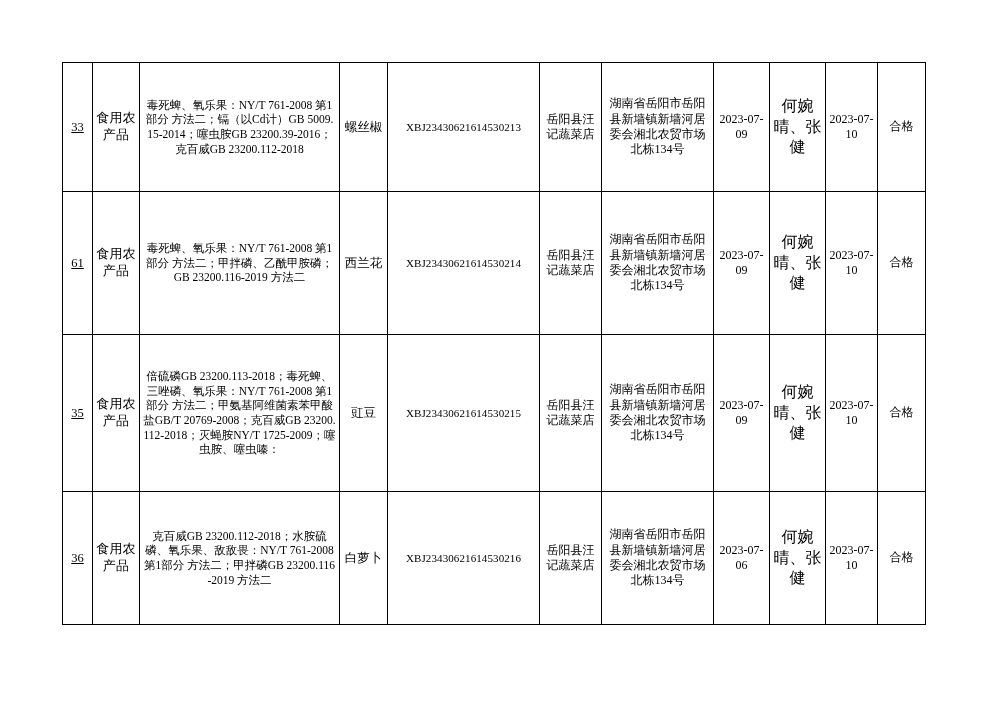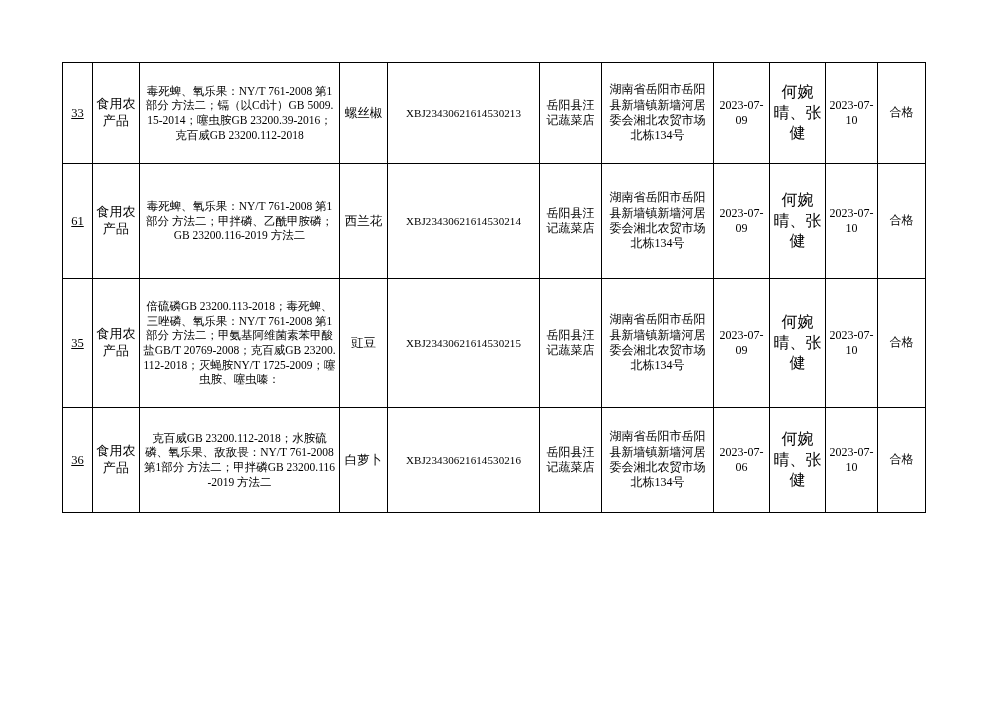--- a/index.html
+++ b/index.html
@@ -29,21 +29,21 @@
     top: 62px;
     width: 845px;
   }
   table.report {
     border-collapse: collapse;
     table-layout: fixed;
     width: 845px;
   }
   table.report td {
     border: 1px solid #000000;
-    padding: 2px 3px;
+    padding: 16px 3px;
     vertical-align: middle;
     text-align: center;
     line-height: 1.28;
     word-break: break-all;
   }
   
   col.c-idx      { width: 30px; }
   col.c-cat      { width: 47px; }
   col.c-basis    { width: 200px; }
   col.c-sample   { width: 48px; }

